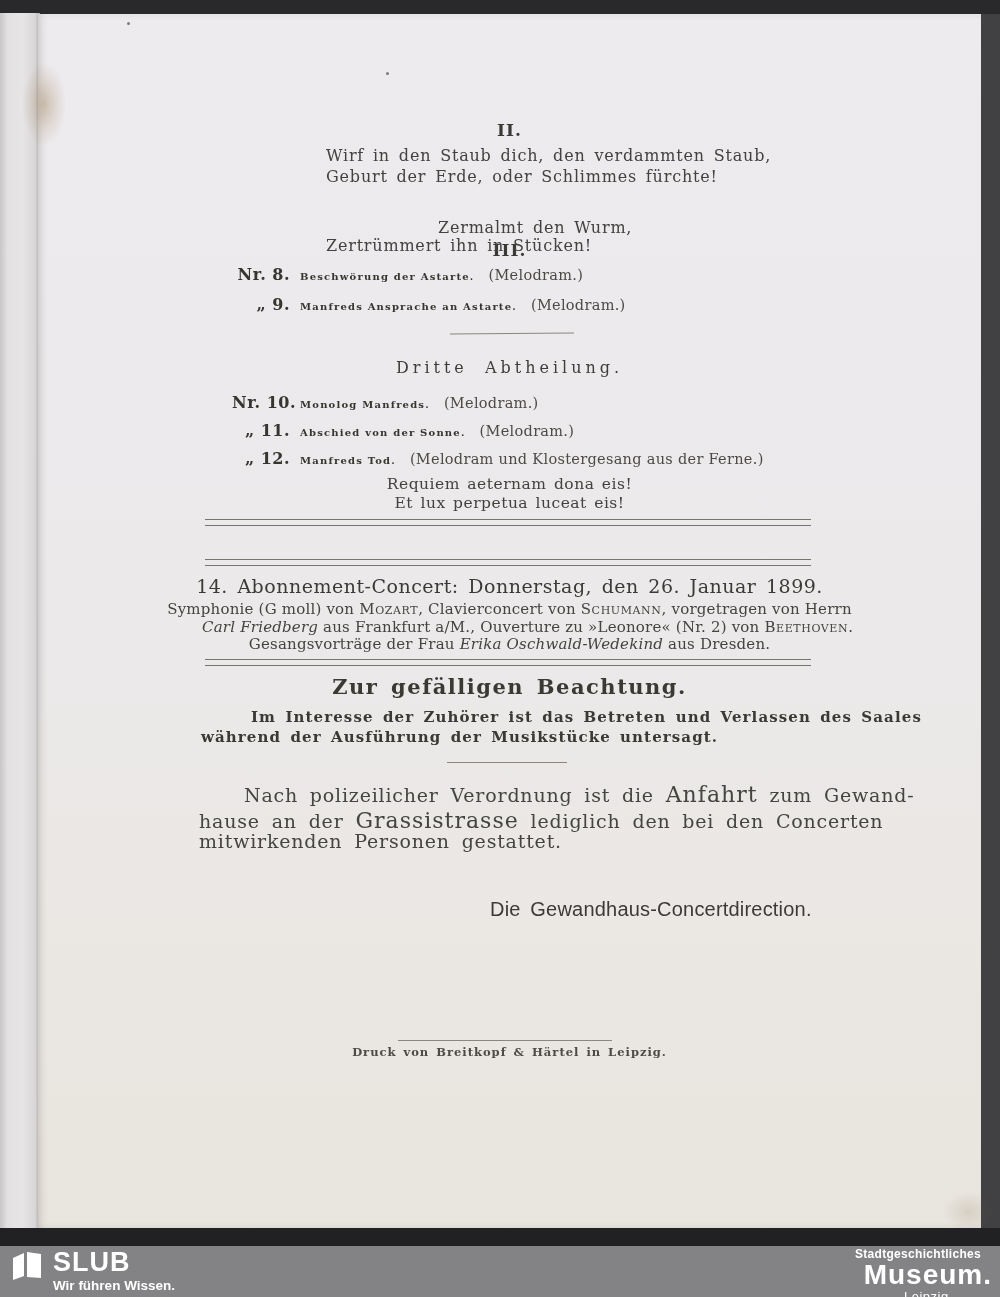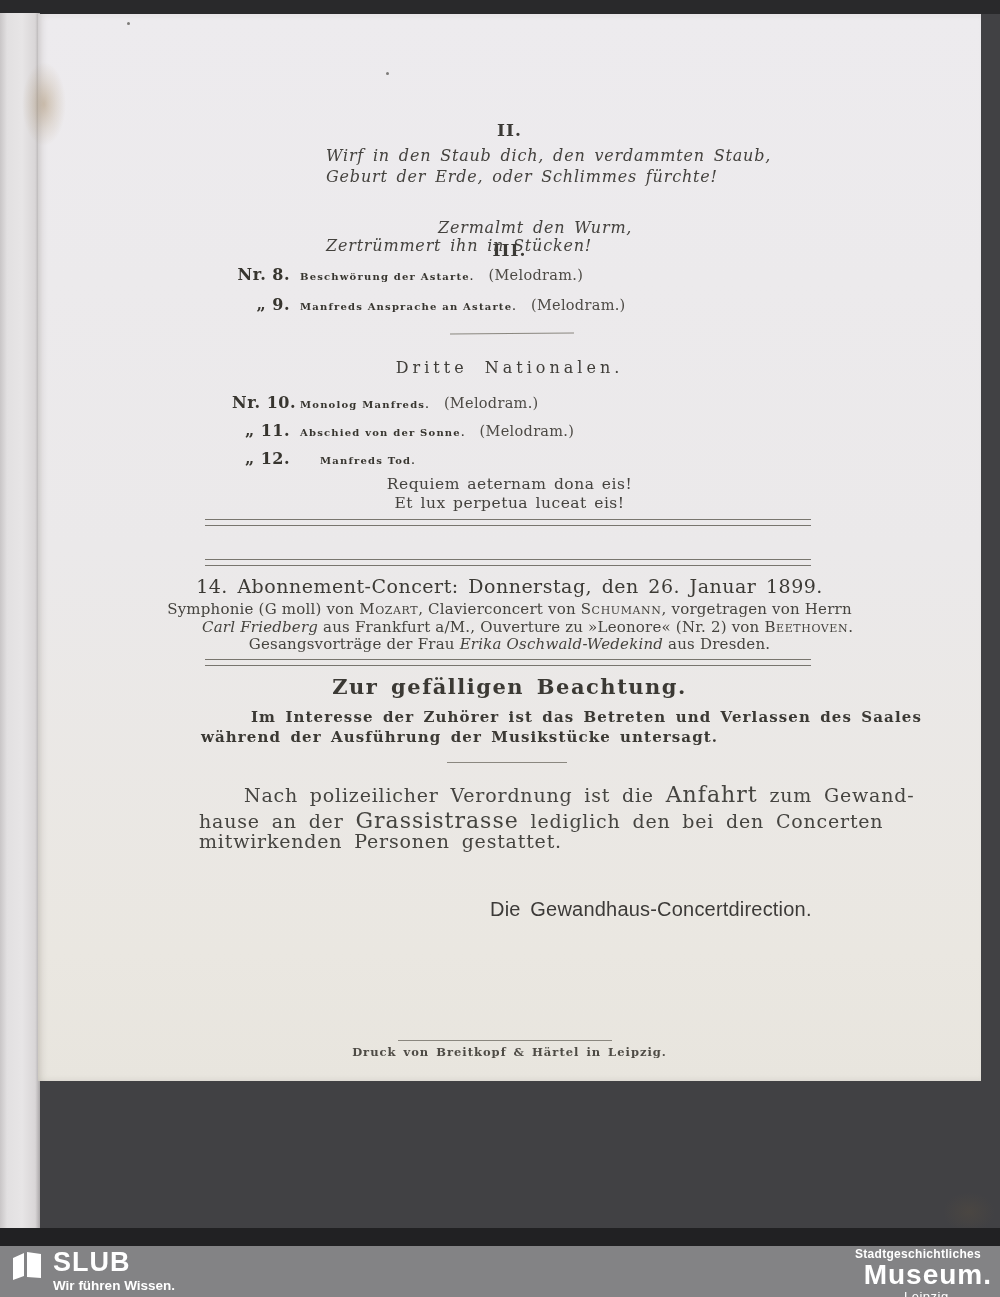--- a/index.html
+++ b/index.html
@@ -7,39 +7,39 @@
     width:1000px;height:1297px;position:relative;overflow:hidden;
     background:#414144;
     font-family:"DejaVu Serif", serif;
   }
   .top-band{position:absolute;left:0;top:0;width:1000px;height:14px;background:#29292b;}
   .under-page{
     position:absolute;left:0;top:13px;width:40px;height:1218px;
     background:linear-gradient(90deg,#c9c6c7 0%,#e2e0e1 18%,#e7e5e6 55%,#d9d6d7 88%,#aaa7a8 100%);
   }
   .page{
-    position:absolute;left:38px;top:14px;width:943px;height:1067px;
+    position:absolute;left:38px;top:14px;width:943px;height:1214px;
     background:linear-gradient(180deg,#edebee 0%,#ebe9ea 50%,#eae7e1 88%,#e8e5de 100%);
     box-shadow:inset 4px 0 8px -3px rgba(60,50,40,0.25), inset 0 2px 3px -2px rgba(255,255,255,0.8);
     color:#44423e;
   }
   .stain1{position:absolute;left:22px;top:62px;width:44px;height:84px;border-radius:50%;
     background:radial-gradient(closest-side, rgba(140,104,52,0.34), rgba(140,104,52,0.12) 60%, rgba(140,104,52,0) 100%);}
   .stain2{position:absolute;left:905px;top:1178px;width:52px;height:40px;border-radius:50%;
     background:radial-gradient(closest-side, rgba(120,95,55,0.16), rgba(120,95,55,0) 100%);}
   .speck{position:absolute;width:3px;height:3px;border-radius:50%;background:#7d7b78;}
   .speck1{left:127px;top:22px;}
   .speck2{left:386px;top:72px;}
 
   
   .abs{position:absolute;}
   .center{left:0;right:0;text-align:center;}
 
   .verse-head{font-weight:bold;font-size:17px;letter-spacing:1px;color:#3b3935;}
-  .verse-line{font-size:16px;letter-spacing:0.8px;word-spacing:3px;white-space:pre;font-style:italic;}
+  .verse-line{font-size:16px;letter-spacing:0.8px;word-spacing:3px;white-space:pre;}
 
   .prog-row{display:flex;align-items:baseline;white-space:pre;}
   .prog-prefix{display:inline-block;width:58px;text-align:right;font-weight:bold;
     font-size:16px;letter-spacing:0.5px;color:#37352f;flex:none;}
   .prog-title{font-weight:bold;font-size:10px;letter-spacing:1.2px;color:#37352f;margin-left:10px;}
   .prog-note{font-size:14.5px;color:#4d4a45;margin-left:14px;letter-spacing:0.3px;}
 
   .short-rule{border-top:1px solid #8a877f;height:0;}
   .double-rule{height:5px;border-top:1.2px solid #78756e;border-bottom:1.2px solid #78756e;}
 
@@ -97,35 +97,36 @@
     <span class="prog-note">(Melodram.)</span>
   </div>
   <div class="abs prog-row" style="left:194px;top:281px;">
     <span class="prog-prefix">„ 9.</span>
     <span class="prog-title">Manfreds Ansprache an Astarte.</span>
     <span class="prog-note">(Melodram.)</span>
   </div>
 
   <div class="abs short-rule" style="left:412px;top:319px;width:124px;transform:rotate(-0.5deg);"></div>
 
-  <div class="abs center section-head" style="top:344px;">Dritte Nationalen.</div>
+  <div class="abs center section-head" style="top:344px;">Dritte Abtheilung.</div>
 
   <div class="abs prog-row" style="left:194px;top:379px;">
     <span class="prog-prefix">Nr. 10.</span>
     <span class="prog-title">Monolog Manfreds.</span>
     <span class="prog-note">(Melodram.)</span>
   </div>
   <div class="abs prog-row" style="left:194px;top:407px;">
     <span class="prog-prefix">„ 11.</span>
     <span class="prog-title">Abschied von der Sonne.</span>
     <span class="prog-note">(Melodram.)</span>
   </div>
-  <div class="abs prog-row" style="left:194px;top:435px;gap:20px;">
+  <div class="abs prog-row" style="left:194px;top:435px;">
     <span class="prog-prefix">„ 12.</span>
     <span class="prog-title">Manfreds Tod.</span>
+    <span class="prog-note">(Melodram und Klostergesang aus der Ferne.)</span>
   </div>
 
   <div class="abs center latin" style="top:461px;">Requiem aeternam dona eis!</div>
   <div class="abs center latin" style="top:480px;">Et lux perpetua luceat eis!</div>
 
   <div class="abs double-rule" style="left:167px;top:505px;width:606px;"></div>
   <div class="abs double-rule" style="left:167px;top:545px;width:606px;"></div>
 
   <div class="abs center concert-title" style="top:561px;">14. Abonnement-Concert: Donnerstag, den 26. Januar 1899.</div>
   <div class="abs center concert-detail" style="top:586px;"><span class="seg-plain">Symphonie (G moll) von </span><span class="seg-sc">Mozart</span><span class="seg-plain">, Clavierconcert von </span><span class="seg-sc">Schumann</span><span class="seg-plain">, vorgetragen von Herrn</span></div>

